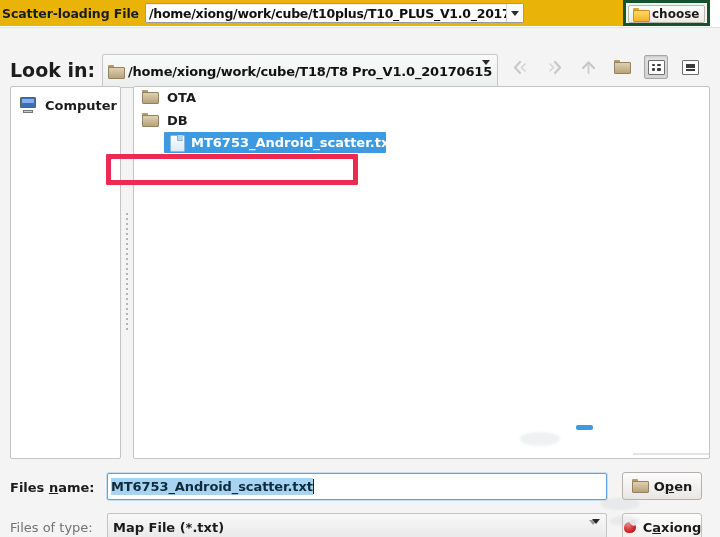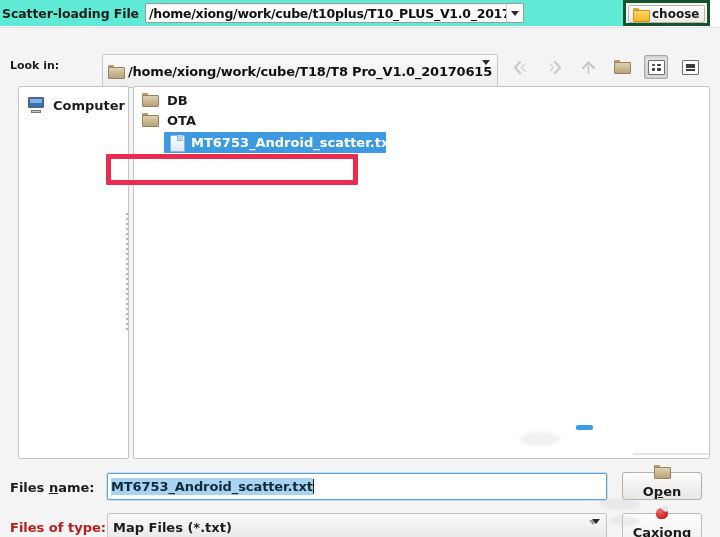--- a/index.html
+++ b/index.html
@@ -18,21 +18,21 @@
     position: relative;
     width: 720px; height: 537px;
     background: #ffffff;
   }
 
   
   .topbar {
     position: absolute;
     left: 0; top: 0;
     width: 635px; height: 26px;
-    background: #5eead4;
+    background: #eab308;
     display: flex;
     align-items: center;
   }
   .topbar-label {
     font-size: 12.5px;
     font-weight: 600;
     color: #1c1c1c;
     padding-left: 2px;
     white-space: nowrap;
     letter-spacing: -0.1px;
@@ -145,21 +145,21 @@
 
   
   .lookin-row {
     position: absolute;
     left: 0; top: 25px;
     width: 720px; height: 30px;
   }
   .lookin-label {
     position: absolute;
     left: 10px; top: 6px;
-    font-size: 11px;
+    font-size: 19px;
     font-weight: 600;
     color: #1c1c1c;
   }
   .lookin-combo {
     position: absolute;
     left: 102px; top: 1px;
     width: 396px; height: 34px;
     background: linear-gradient(#fafafa, #eceeee);
     border: 1px solid #c7c7c7;
     border-radius: 2px;
@@ -228,21 +228,21 @@
   .viewlist i { height: 2px; background: #3b3b3b; display: block; }
 
   
   .panes {
     position: absolute;
     left: 10px; top: 58px;
     width: 700px; height: 373px;
   }
   .sidebar-pane {
     position: absolute;
-    left: 8px; top: 0;
+    left: 0; top: 0;
     width: 111px; height: 373px;
     background: #ffffff;
     border: 1px solid #c4c4c4;
     border-radius: 2px;
     padding-top: 5px;
   }
   .side-item {
     display: flex;
     align-items: center;
     gap: 8px;
@@ -410,22 +410,22 @@
     width: 1px; height: 15px;
     background: #222;
     margin-left: 0px;
     vertical-align: middle;
   }
 
   .ftype-label {
     position: absolute;
     left: 10px; top: 492px;
     font-size: 13px;
-    font-weight: 700;
-    color: #b91c1c;
+    font-weight: 400;
+    color: #737373;
   }
   .ftype-combo {
     position: absolute;
     left: 107px; top: 485px;
     width: 500px; height: 28px;
     background: linear-gradient(#f8f8f8, #e8e8e8);
     border: 1px solid #c4c4c4;
     border-radius: 2px;
     display: flex;
     align-items: center;
@@ -440,23 +440,22 @@
   .ftype-arrow2 { position: absolute; left: 592px; top: 496px; }
 
   .btn {
     position: absolute;
     width: 80px; height: 28px;
     background: linear-gradient(#fcfcfc, #e9e7e4);
     border: 1px solid #b4b0a9;
     border-radius: 3px;
     display: flex;
     align-items: center;
-    justify-content: flex-end;
+    justify-content: center;
     gap: 5px;
-    flex-direction: column;
   }
   .btn .blbl {
     font-size: 13px;
     font-weight: 600;
     color: #1a1a1a;
   }
   .btn .blbl u { text-decoration: underline; }
   .btn-open { left: 622px; top: 444px; }
   .btn-cancel { left: 622px; top: 485px; background: linear-gradient(#fdfdfd, #f1f0ee); border-color: #c2bfb9; }
 
@@ -589,27 +588,27 @@
           </span>
           <span class="slabel">Computer</span>
         </div>
       </div>
 
       <div class="splitter">
           <i></i>
         </div>
 
       <div class="list-pane">
+        <div class="file-row">
+          <span class="folder-ico tan" style="width:17px;height:14px"></span>
+          <span class="flabel">OTA</span>
+        </div>
         <div class="file-row" style="margin-top:3px">
           <span class="folder-ico tan" style="width:17px;height:14px"></span>
           <span class="flabel">DB</span>
-        </div>
-        <div class="file-row">
-          <span class="folder-ico tan" style="width:17px;height:14px"></span>
-          <span class="flabel">OTA</span>
         </div>
         <div class="file-row selected" style="margin-top:2px">
           <span class="doc-ico"></span>
           <span class="flabel">MT6753_Android_scatter.txt</span>
         </div>
 
         <div class="hscroll-track" style="left:499px;top:366px;width:78px"></div>
       </div>
 
       <div class="hscroll-bit" style="left:566px;top:339px"></div>
@@ -620,21 +619,21 @@
     <span class="fname-label"><span>Files </span><u>n</u><span>ame:</span></span>
 
     <div class="fname-input">
       <span class="sel">MT6753_Android_scatter.txt</span>
         <span class="caret"></span>
     </div>
 
     <span class="ftype-label">Files of type:</span>
 
     <div class="ftype-combo">
-      <span class="ttext">Map Files (*.txt)</span>
+      <span class="ttext">Map File (*.txt)</span>
       <span class="ftype-arrow">
         <span class="tri-down" style="border-top-color:#9a9a9a"></span>
       </span>
     </div>
     <span class="ftype-arrow2">
       <span class="tri-down"></span>
     </span>
 
     <div class="btn btn-open">
       <span class="folder-ico tan" style="width:17px;height:14px"></span>

